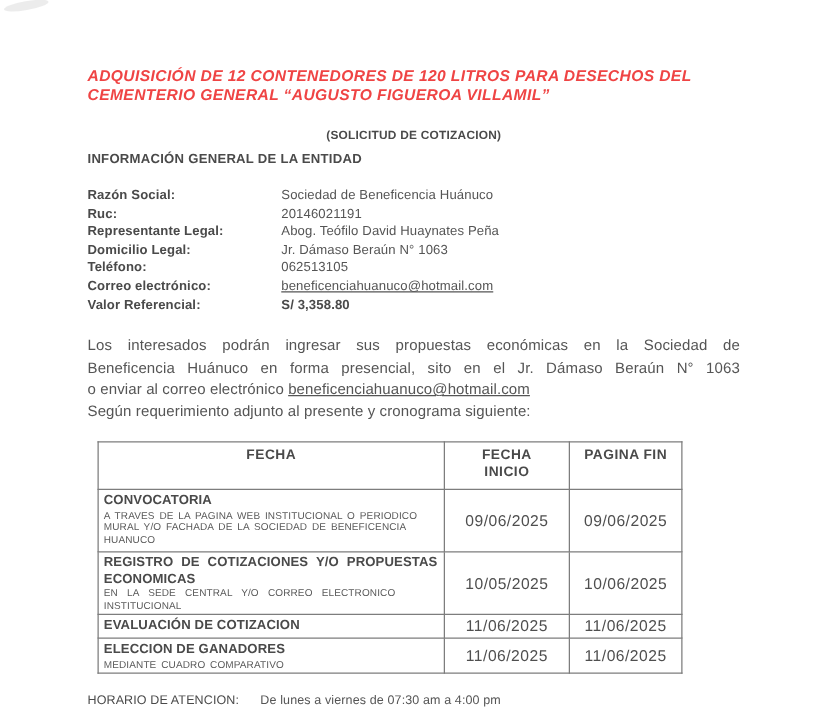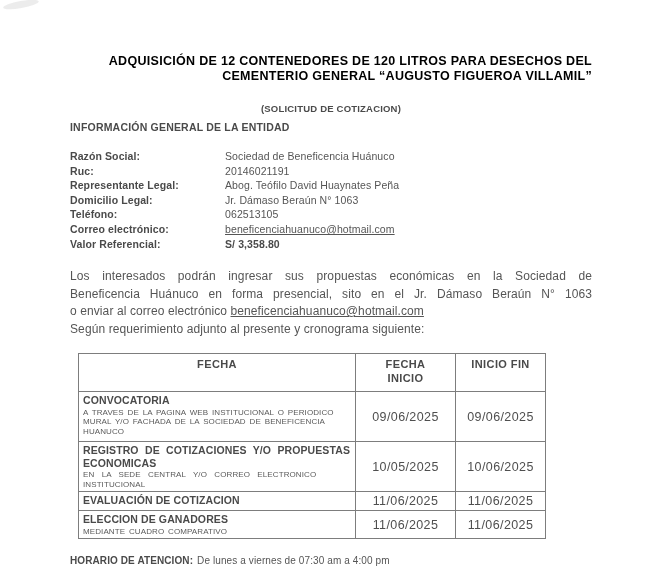--- a/index.html
+++ b/index.html
@@ -27,26 +27,27 @@
     top: 1px;
     width: 36px;
     height: 7px;
     background: #dcdcdc;
     border-radius: 50%;
     transform: rotate(-10deg);
     opacity: 0.55;
   }
   .doc-title {
     margin: 0;
-    text-align: right;
+    text-align: left;
     font-weight: bold;
     font-size: 12.5px;
     line-height: 15px;
     letter-spacing: 0.3px;
-    color: #000000;
+    color: #ef4444;
+    font-style: italic;
   }
   .subtitle {
     text-align: center;
     font-weight: bold;
     font-size: 9.5px;
     letter-spacing: 0.2px;
     margin-top: 19px;
     color: #4a4a4a;
   }
   .section-heading {
@@ -140,23 +141,23 @@
   tr.rh2 { height: 48px; }
   tr.rh3 { height: 19px; }
   tr.rh4 { height: 26px; }
   .footer-line {
     margin-top: 16px;
     font-size: 10px;
     letter-spacing: 0.1px;
     color: #555555;
   }
   .footer-label {
-    font-weight: bold;
-    color: #4a4a4a;
-    margin-right: 4px;
+    font-weight: normal;
+    color: #4a4a4a;
+    margin-right: 17px;
   }
 </style>
 </head>
 <body>
 
 <div class="page">
   <div class="smudge"></div>
 
   <h1 class="doc-title">
     <div>ADQUISICIÓN DE 12 CONTENEDORES DE 120 LITROS PARA DESECHOS DEL</div>
@@ -209,21 +210,21 @@
     <colgroup>
       <col style="width:277px">
       <col style="width:100px">
       <col style="width:90px">
     </colgroup>
     <thead>
       <tr>
         <th>FECHA</th>
         <th>FECHA
 INICIO</th>
-        <th>INICIO FIN</th>
+        <th>PAGINA FIN</th>
       </tr>
     </thead>
     <tbody>
       <tr class="rh1">
         <td class="stage">
           <div class="stage-title">CONVOCATORIA</div>
           <div class="stage-detail">A TRAVES DE LA PAGINA WEB INSTITUCIONAL O PERIODICO
 MURAL Y/O FACHADA DE LA SOCIEDAD DE BENEFICENCIA
 HUANUCO</div>
         </td>

